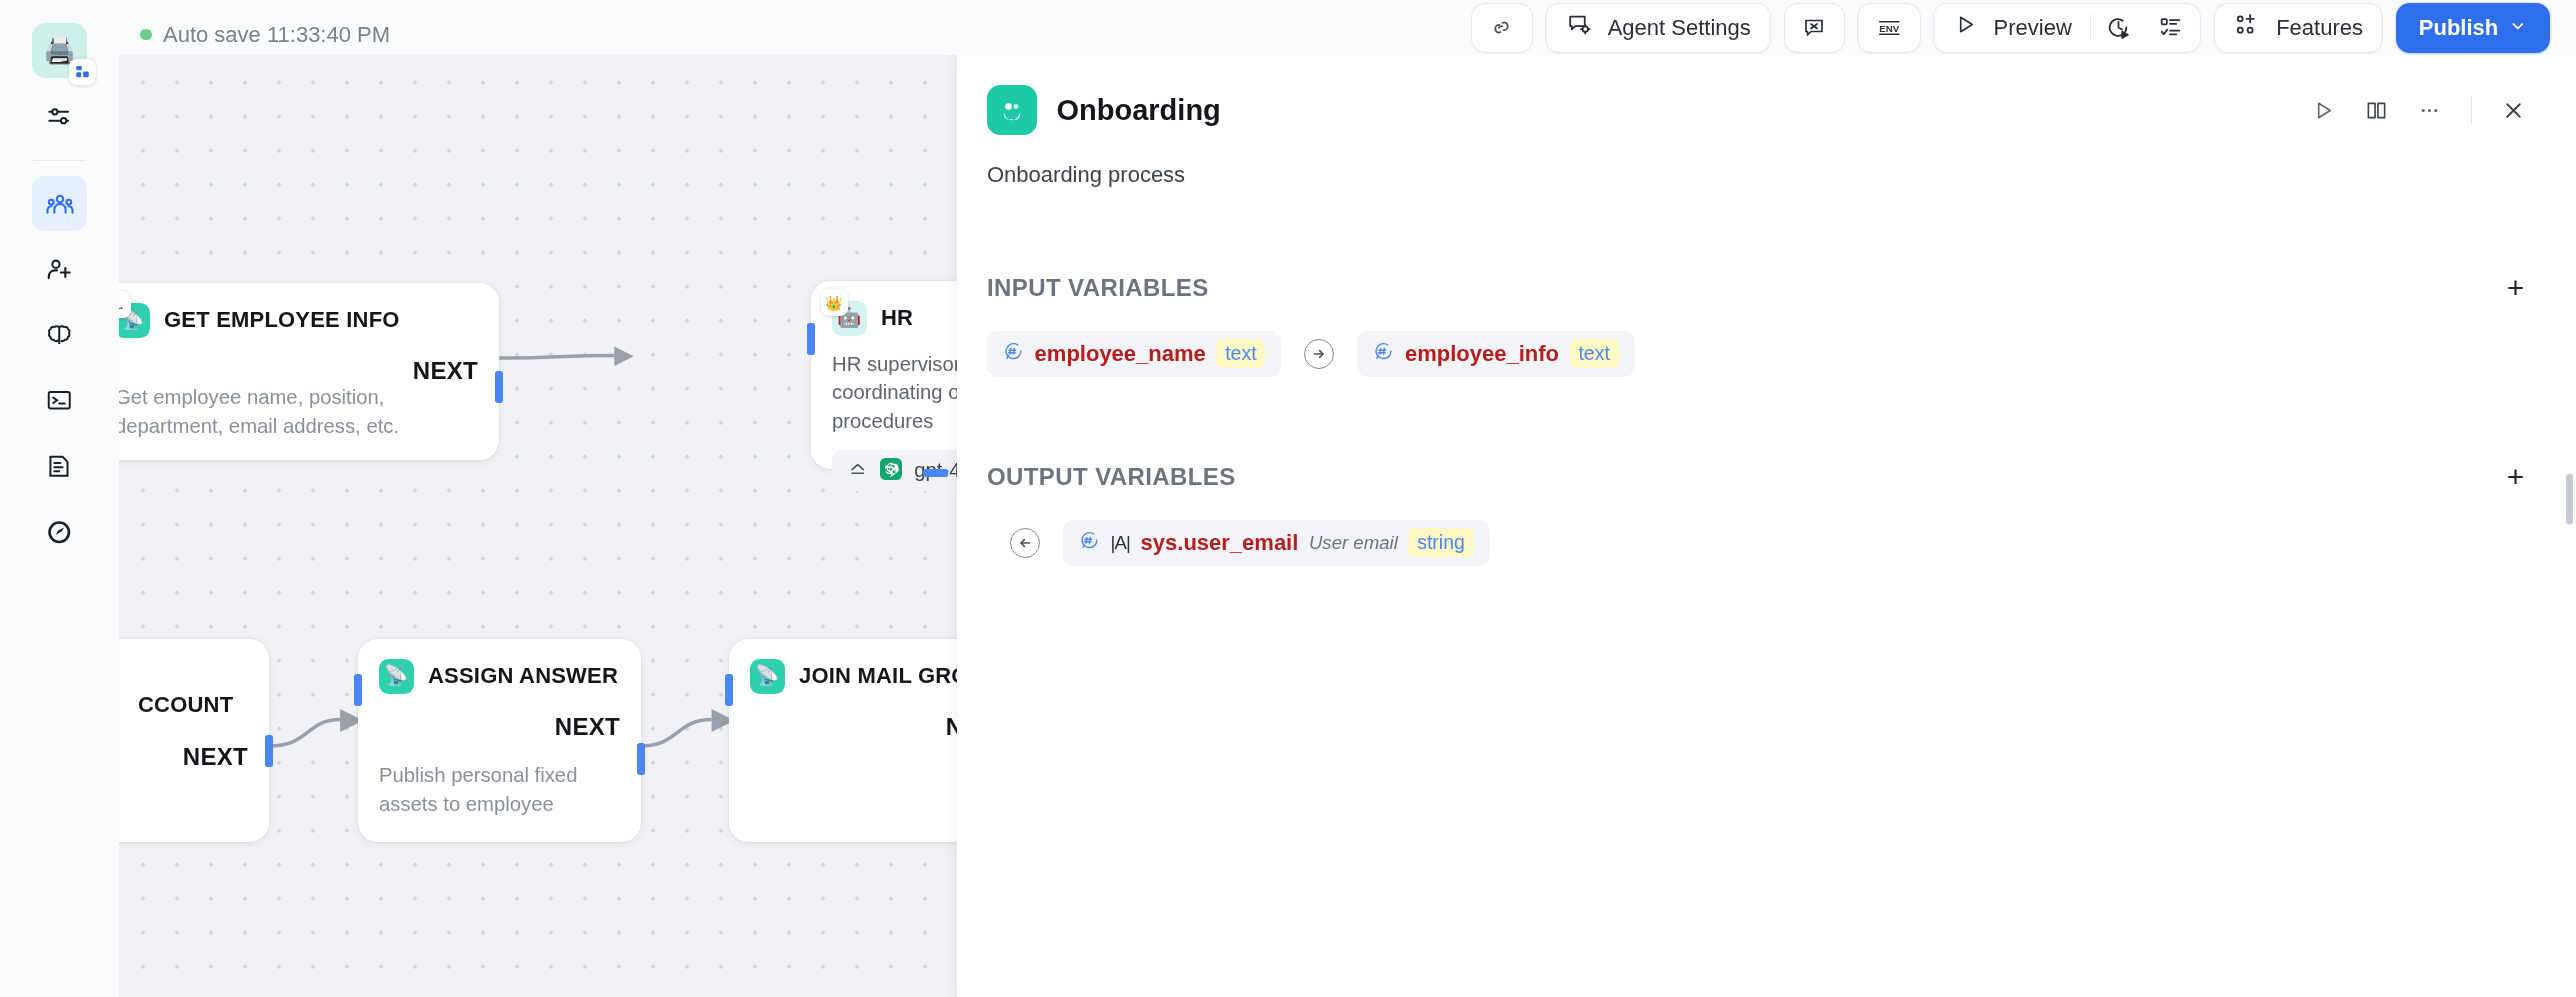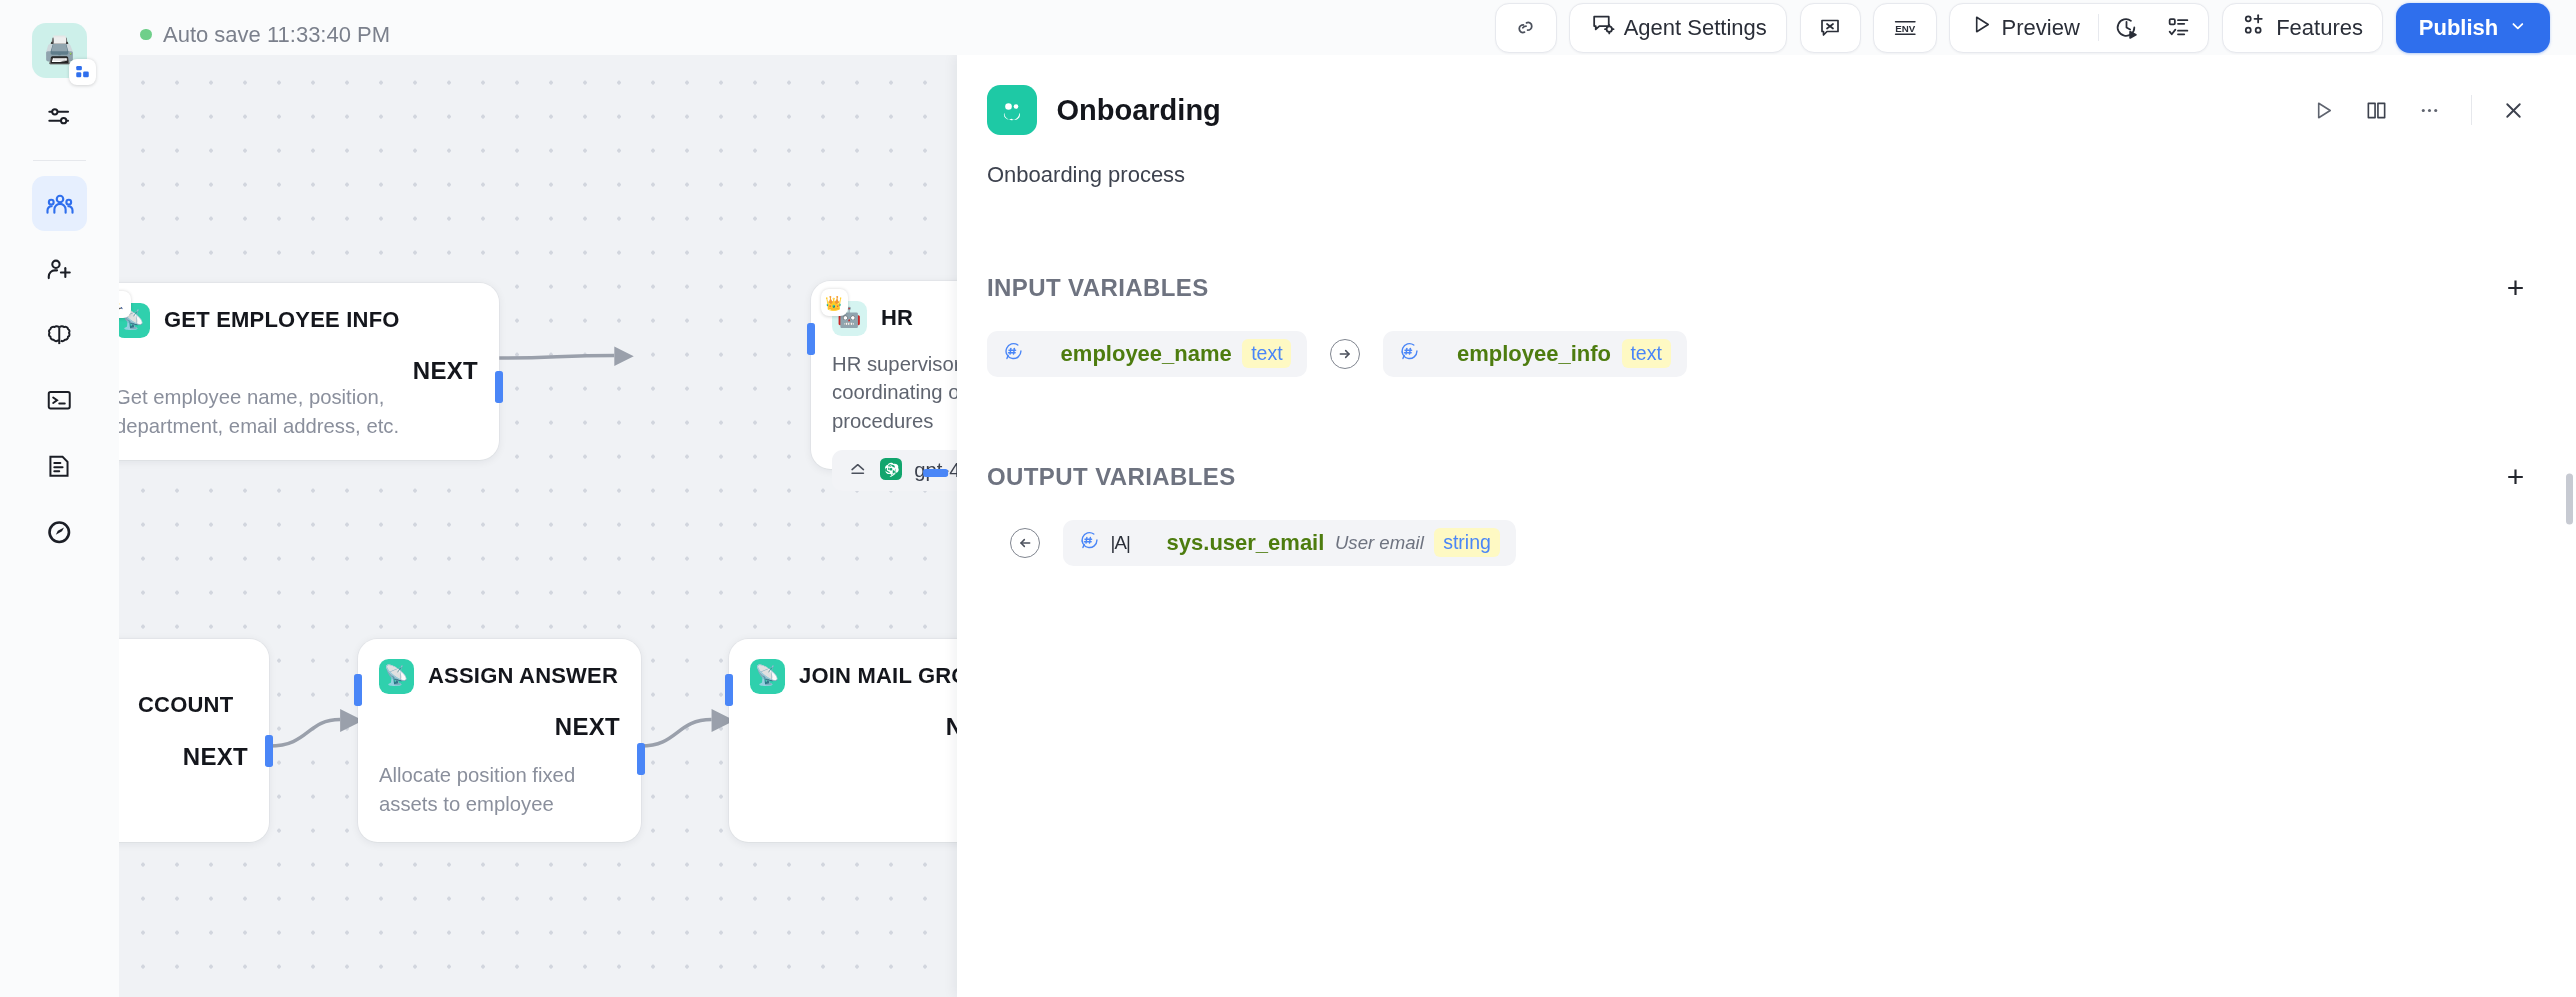--- a/index.html
+++ b/index.html
@@ -50,21 +50,21 @@
   .dot-green { width: 11.5px; height: 11.5px; border-radius: 50%; background: #6fcf8a; }
   .autosave-text { font-size: 22px; color: #7b808c; }
   .tb-right { margin-left: auto; display: flex; align-items: center; gap: 12.4px; }
   .tb-group {
     display: flex; align-items: center; gap: 5.3px;
     background: #fff; border: 0.9px solid #e7e9ee; border-radius: 14px;
     height: 50px; padding: 0 7px;
     box-shadow: 0 0.9px 1.8px rgba(16,24,40,.04);
   }
   .tb-item {
-    display: flex; align-items: center; gap: 9px;
+    display: flex; align-items: center; gap: 17px;
     height: 37px; padding: 0 12.4px; border-radius: 9.7px;
     font-size: 22px; color: #2a2e38; cursor: pointer; white-space: nowrap;
   }
   .tb-icon-only { padding: 0 10.6px; }
   .tb-divider { width: 0.9px; height: 26.5px; background: #e7e9ee; }
   .publish-btn {
     display: flex; align-items: center; gap: 10.6px;
     height: 50px; padding: 0 23px; border-radius: 14px;
     background: #2f6fed; color: #fff; font-size: 22px; font-weight: bold;
     cursor: pointer; box-shadow: 0 0.9px 2.7px rgba(47,111,237,.35);
@@ -181,21 +181,21 @@
     margin-left: auto; width: 39px; height: 39px; border-radius: 8.8px;
     display: flex; align-items: center; justify-content: center;
     color: #23262e; font-size: 30px; cursor: pointer; line-height: 1;
   }
   .var-row { display: flex; align-items: center; margin-top: 23px; }
   .var-pill {
     display: flex; align-items: center; gap: 10.6px;
     background: #f3f4f7; border-radius: 10.6px; height: 46px; padding: 0 16px;
     cursor: pointer;
   }
-  .var-name { font-size: 22px; color: #4d7c0f; font-weight: 600; margin-left: 26px; }
+  .var-name { font-size: 22px; color: #b91c1c; font-weight: 600; }
   .var-type {
     font-size: 19.5px; color: #4a86f7; background: #fef9c3;
     border-radius: 6.2px; padding: 2.7px 8.8px;
   }
   .var-hint { font-size: 18.6px; color: #6e7380; font-style: italic; }
   .arrow-circle {
     width: 30px; height: 30px; border-radius: 50%;
     border: 1.8px solid #80858f; display: flex; align-items: center; justify-content: center;
     color: #4b505c; margin: 0 23px; flex: none;
   }
@@ -535,21 +535,21 @@
 
   <div class="node" style="left:239px; top:584px; width:283px; height:203px;">
     <div class="port port-in" style="left:-4.4px; top:35px;"></div>
     <div class="node-head">
       <div class="node-badge-wrap">
         <div class="node-icon ic-mint">📡</div>
       </div>
       <div class="node-title">ASSIGN ANSWER</div>
     </div>
     <div class="node-next" style="margin-top:19.5px;">NEXT</div>
-    <div class="node-desc" style="position:absolute;left:21px;right:17.7px;bottom:23px;">Allocate position fixed assets to employee</div>
+    <div class="node-desc" style="position:absolute;left:21px;right:17.7px;bottom:23px;">Publish personal fixed assets to employee</div>
     <div class="port port-out" style="top:104px;"></div>
   </div>
 
   <div class="node" style="left:610px; top:584px; width:303px; height:203px;">
     <div class="port port-in" style="left:-4.4px; top:35px;"></div>
     <div class="node-head">
       <div class="node-badge-wrap">
         <div class="node-icon ic-mint">📡</div>
       </div>
       <div class="node-title">JOIN MAIL GROUP</div>

